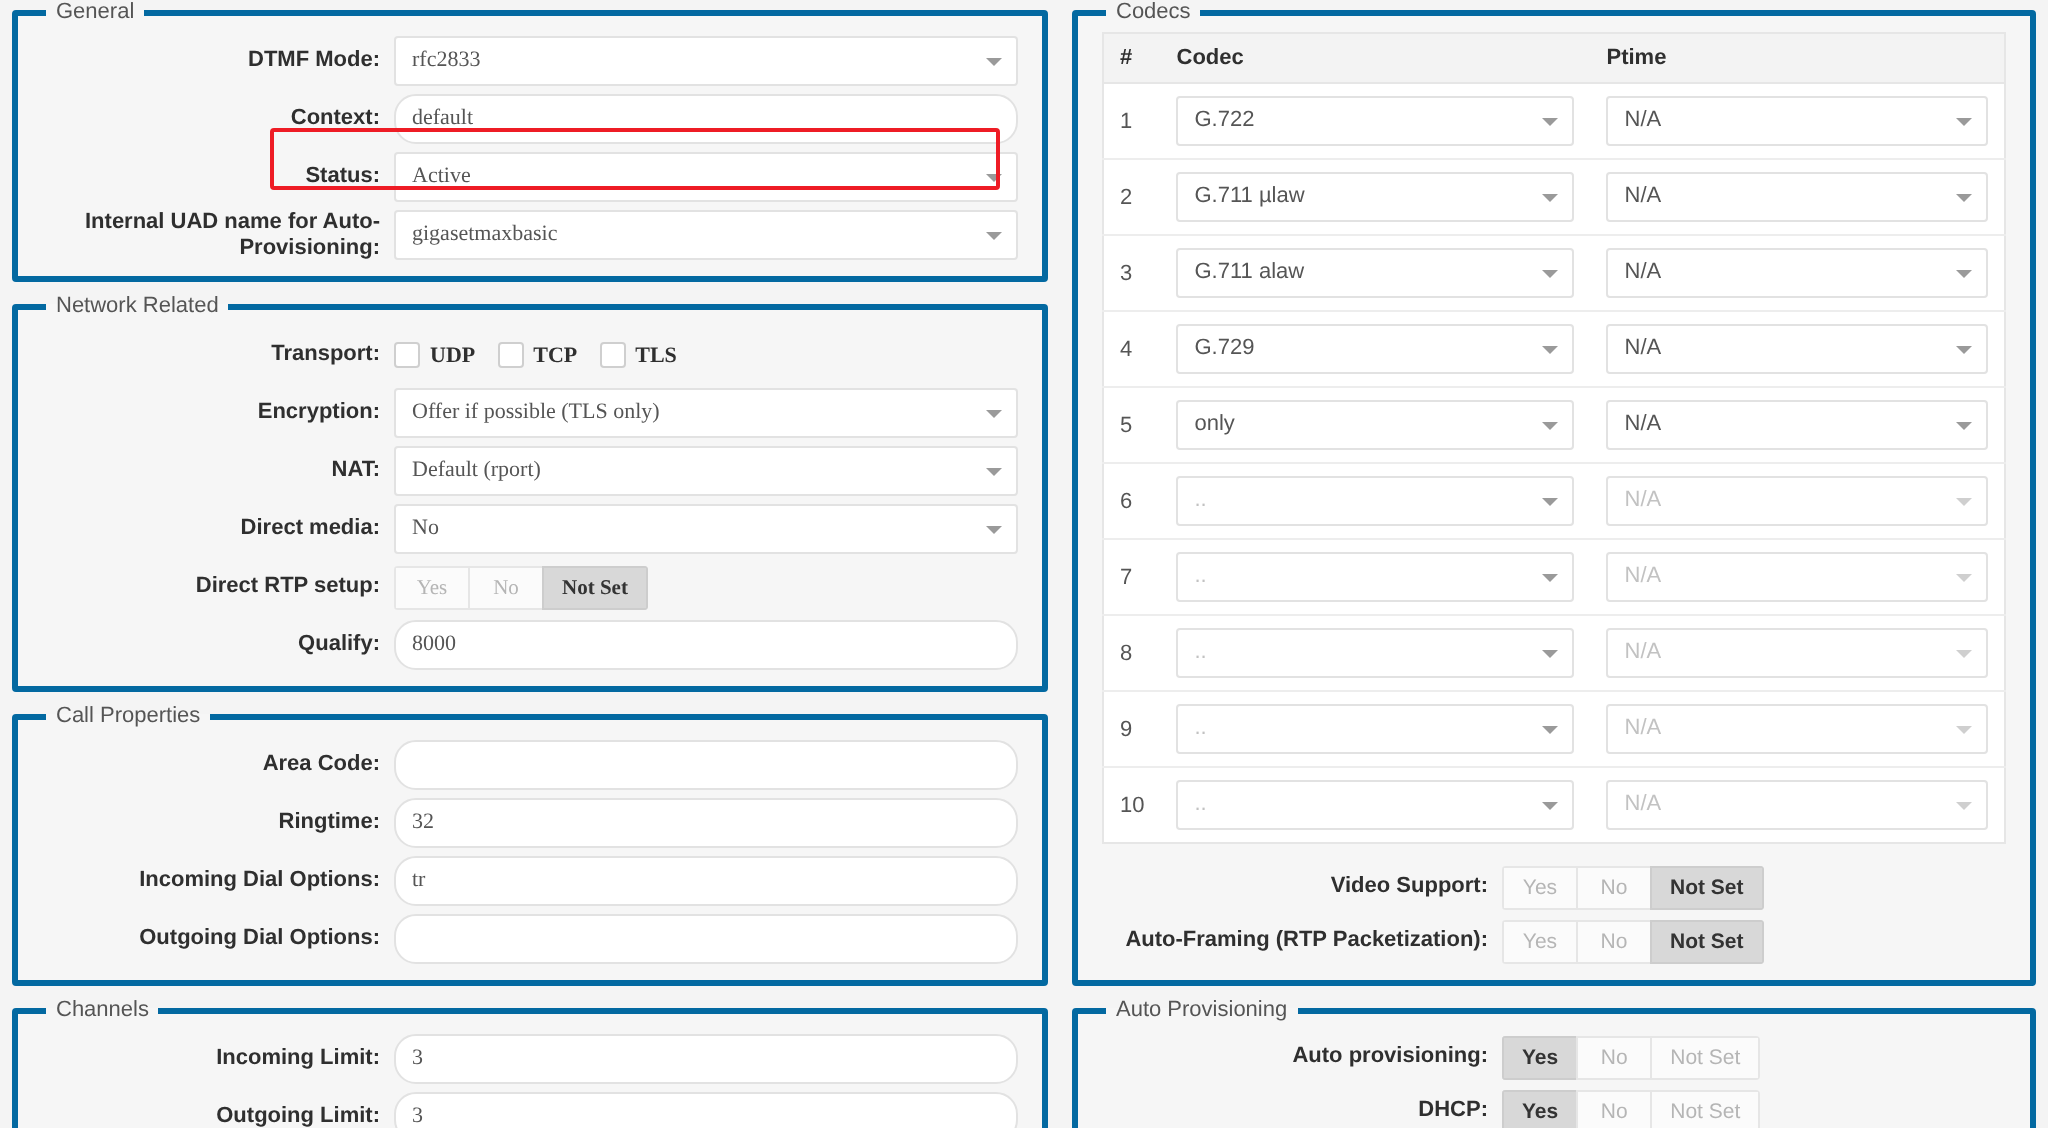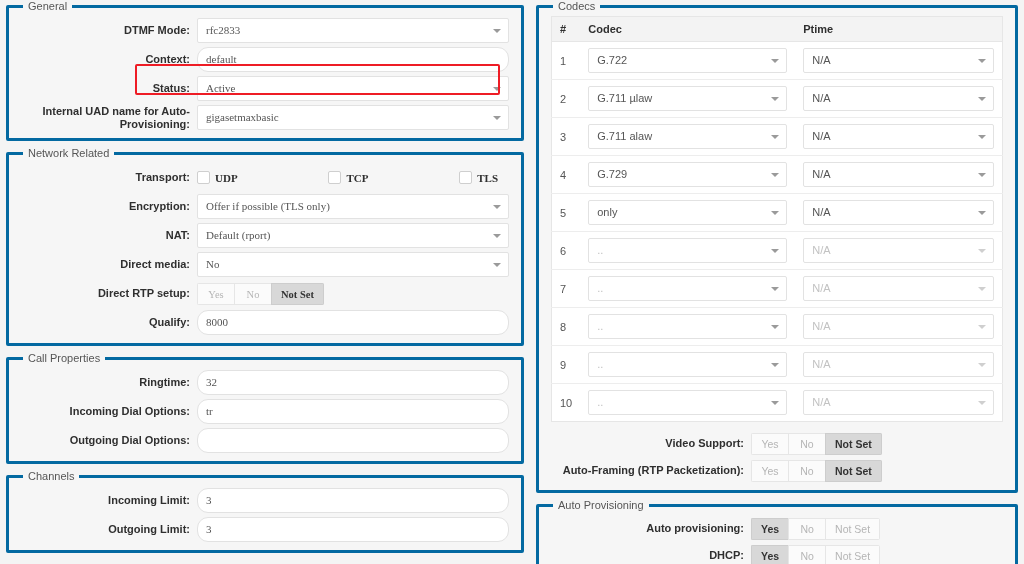--- a/index.html
+++ b/index.html
@@ -73,21 +73,21 @@
     width: 0; height: 0;
     border-left: 4px solid transparent;
     border-right: 4px solid transparent;
     border-top: 4px solid #9a9a9a;
     pointer-events: none;
   }
   .caret.dim { border-top-color: #cfcfcf; }
   .fld.dim { color: #c2c2c2; }
 
   
-  .cbgroup { display: flex; align-items: center; gap: 0; justify-content: space-between; }
+  .cbgroup { display: flex; align-items: center; gap: 0; }
   .cbitem { display: flex; align-items: center; margin-right: 11px; }
   .cbox {
     width: 13px; height: 13px;
     border: 1px solid #cfcfcf;
     background: #fff;
     border-radius: 2px;
     margin-right: 5px;
   }
   .cblabel { font-size: 11px; color: #2f2f2f; font-weight: bold; }
 
@@ -258,20 +258,26 @@
         <div class="lbl">Qualify:</div>
         <div class="ctl">
           <div class="fld input">8000</div>
         </div>
       </div>
     </fieldset>
 
     <fieldset class="group">
       <legend>Call Properties</legend>
 
+      <div class="row">
+        <div class="lbl">Area Code:</div>
+        <div class="ctl">
+          <div class="fld input"></div>
+        </div>
+      </div>
 
       <div class="row">
         <div class="lbl">Ringtime:</div>
         <div class="ctl">
           <div class="fld input">32</div>
         </div>
       </div>
 
       <div class="row">
         <div class="lbl">Incoming Dial Options:</div>

